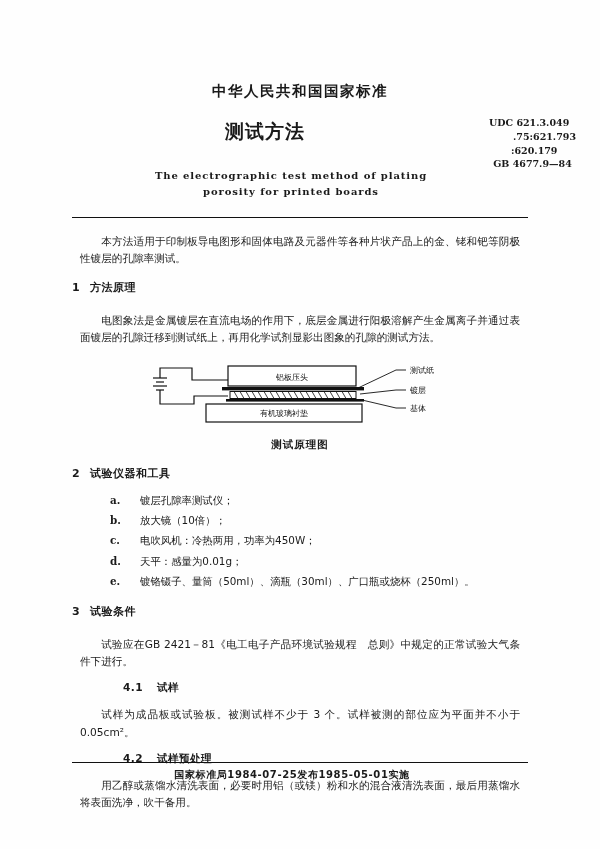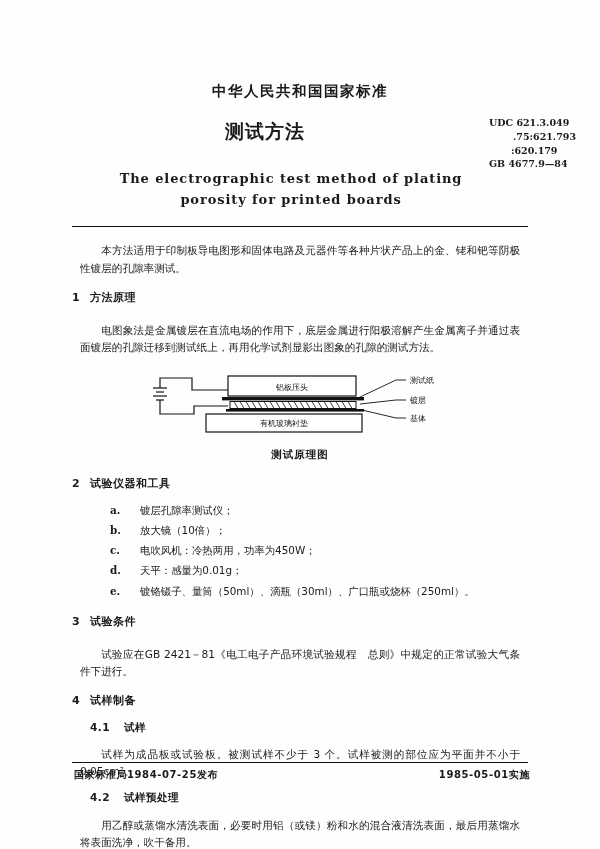--- a/index.html
+++ b/index.html
@@ -59,27 +59,27 @@
     font-weight: bold;
     font-size: 9.5px;
     line-height: 1.45;
     text-align: left;
     white-space: nowrap;
   }
   .udc-block .ln { display: block; }
   .udc-l1 { padding-left: 0; margin-top: 11px; }
   .udc-l2 { padding-left: 24px; }
   .udc-l3 { padding-left: 22px; }
-  .udc-l4 { padding-left: 0; }
+  .udc-l4 { padding-left: 0; text-align: center; }
 
   .eng-title {
     text-align: center;
     font-family: "DejaVu Serif", "Liberation Serif", serif;
     font-weight: bold;
-    font-size: 13px;
+    font-size: 10px;
     letter-spacing: 0.9px;
     line-height: 1.65;
     margin-top: 22px;
     padding-right: 18px;
   }
 
   .hr-top {
     border: none;
     border-top: 1.6px solid #111;
     margin: 16px 0 0 0;
@@ -115,20 +115,21 @@
     font-family: "DejaVu Sans", "Liberation Sans", sans-serif;
     font-size: 10.6px;
     font-weight: bold;
     margin: 9px 0 0 0;
     padding-left: 18px;
     letter-spacing: 0.4px;
   }
   h3.subsec .num {
     display: inline-block;
     width: 34px;
+    margin-left: 33px;
   }
 
   
   ul.items {
     list-style: none;
     margin: 7px 0 0 0;
     padding: 0 0 0 38px;
   }
   ul.items li {
     font-family: "DejaVu Sans", "Liberation Sans", sans-serif;
@@ -160,25 +161,25 @@
   
   .footer-rule {
     position: absolute;
     left: 72px;
     top: 762px;
     width: 456px;
     border-top: 1.6px solid #111;
   }
   .footer {
     position: absolute;
-    left: 74px;
+    left: 64px;
     top: 768px;
     width: 456px;
     display: flex;
-    justify-content: space-between;
+    justify-content: center;
     font-family: "DejaVu Sans", "Liberation Sans", sans-serif;
     font-size: 10px;
     font-weight: bold;
     letter-spacing: 0.6px;
   }
 </style>
 </head>
 <body>
 
 <div class="page">
@@ -297,23 +298,20 @@
         <li>
           <span class="lbl">e.</span><span>镀铬镊子、量筒（50ml）、滴瓶（30ml）、广口瓶或烧杯（250ml）。</span>
         </li>
       </ul>
 
       <h2 class="sec">
         <span class="num">3</span><span>试验条件</span>
       </h2>
       <p class="para">试验应在GB 2421－81《电工电子产品环境试验规程　总则》中规定的正常试验大气条件下进行。</p>
 
-      <h2 class="sec">
-        <span class="num">4</span><span>试样制备</span>
-      </h2>
 
       <h3 class="subsec">
         <span class="num">4.1</span><span>试样</span>
       </h3>
       <p class="para tight">试样为成品板或试验板。被测试样不少于 3 个。试样被测的部位应为平面并不小于0.05cm²。</p>
 
       <h3 class="subsec">
         <span class="num">4.2</span><span>试样预处理</span>
       </h3>
       <p class="para tight">用乙醇或蒸馏水清洗表面，必要时用铝（或镁）粉和水的混合液清洗表面，最后用蒸馏水将表面洗净，吹干备用。</p>

